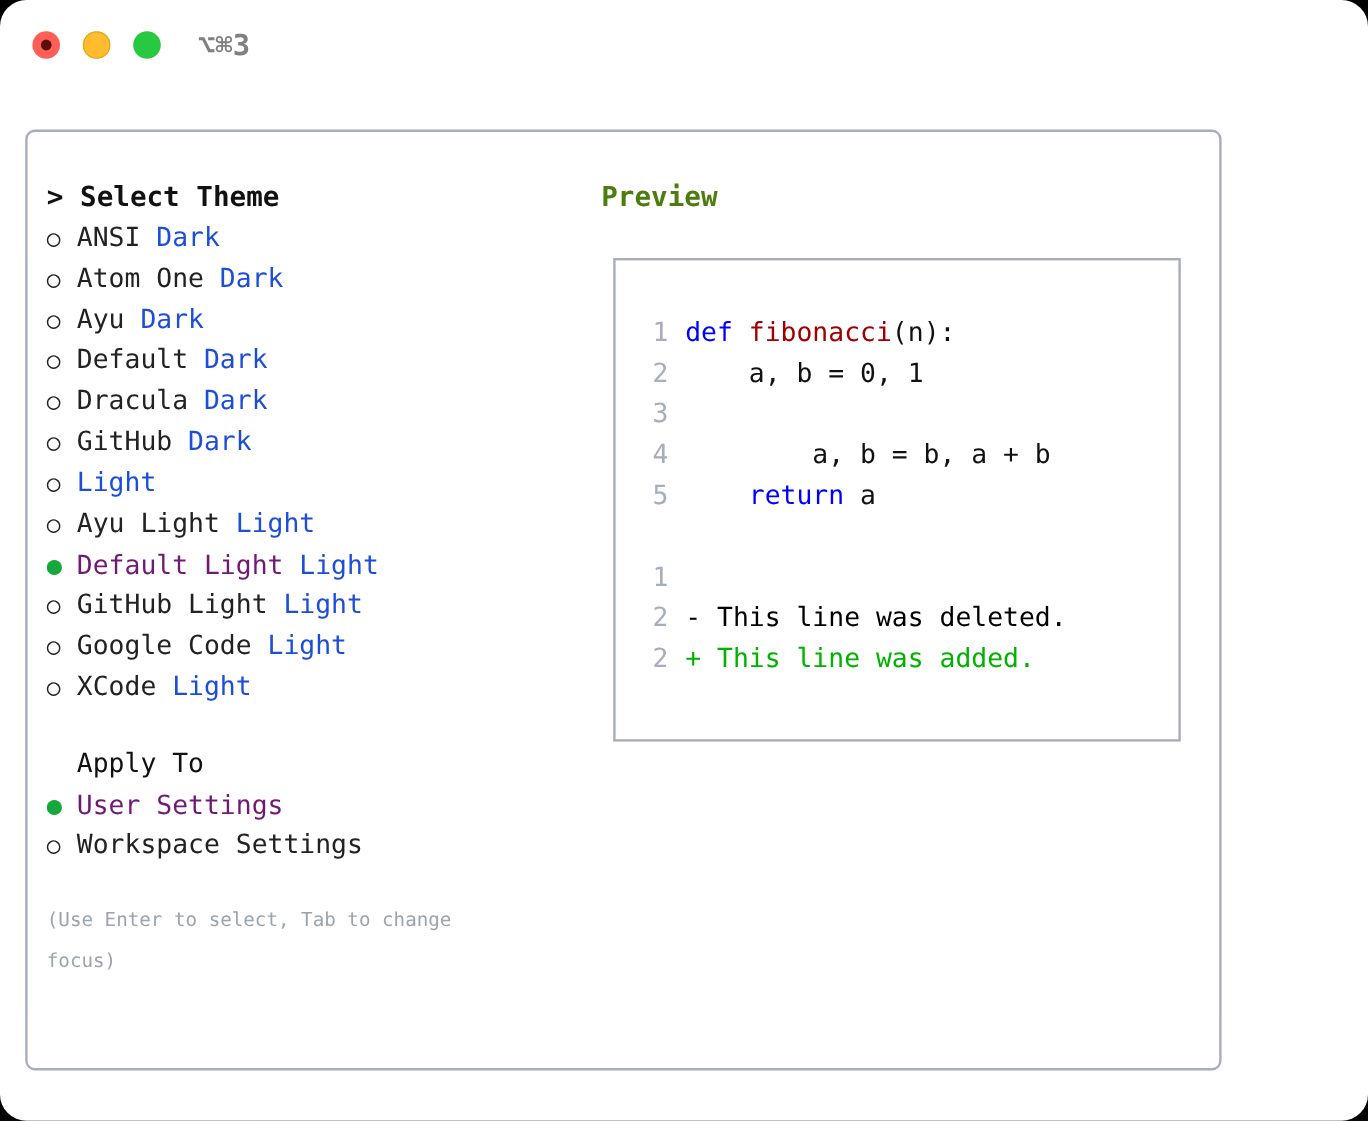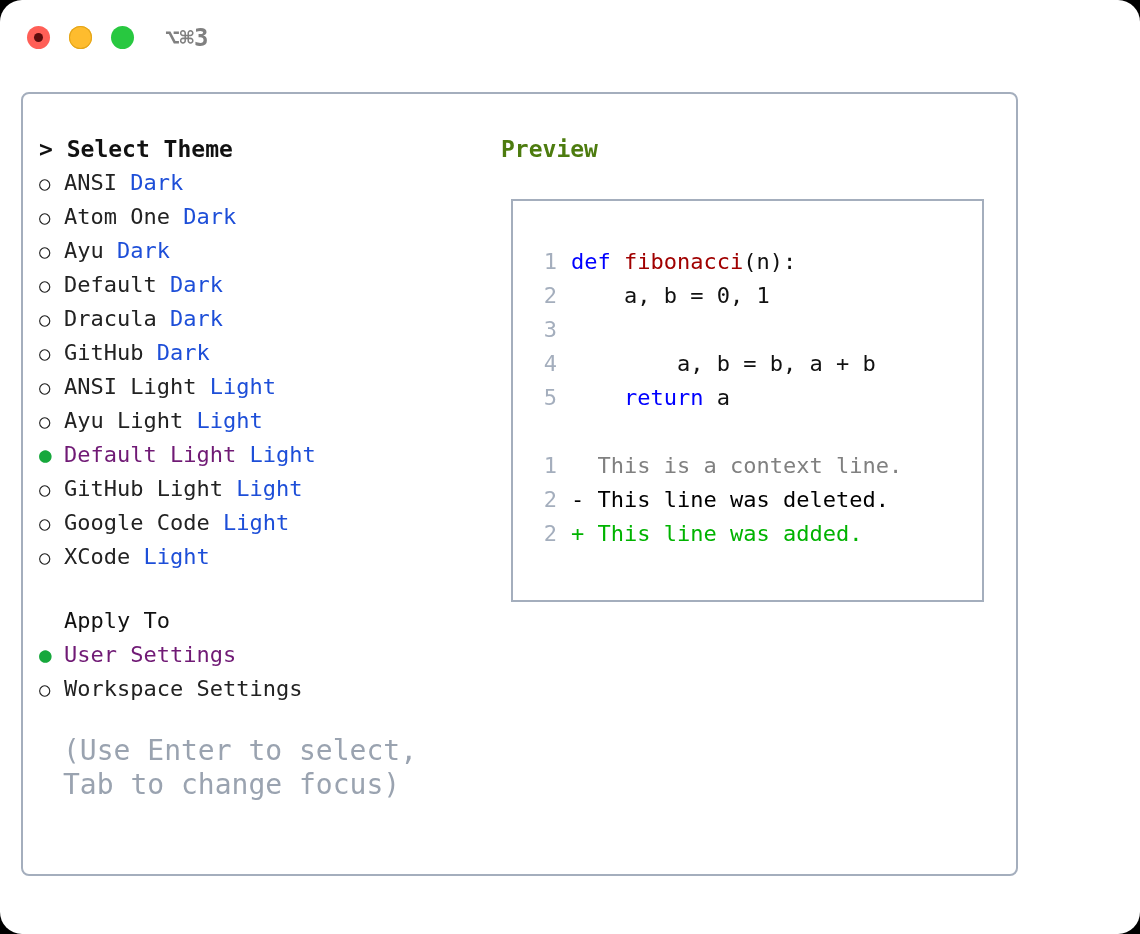--- a/index.html
+++ b/index.html
@@ -65,21 +65,21 @@
     font-weight: bold;
     color: #808080;
     letter-spacing: 0px;
     white-space: pre;
   }
 
   
   .panel {
     position: absolute;
     left: 21px;
-    top: 92px;
+    top: 108px;
     width: 993px;
     height: 780px;
     border: 2px solid #a4aebd;
     border-radius: 8px;
     background: #ffffff;
   }
 
   
   .left-col {
     position: absolute;
@@ -124,26 +124,25 @@
     font-size: 22px;
     white-space: pre;
   }
   .group-head .marker { color: transparent; }
   .group-head .opt-label { color: #111111; }
 
   .spacer-lg { height: 30px; }
   .spacer-md { height: 28px; }
 
   .hint {
-    font-size: 28px;
+    font-size: 16px;
     color: #9aa3b0;
     line-height: 34px;
     width: 400px;
     white-space: normal;
-    margin-left: 24px;
   }
 
   
   .right-col {
     position: absolute;
     left: 478px;
     top: 38px;
     width: 490px;
   }
   .preview-title {
@@ -213,21 +212,21 @@
     <div class="left-col">
       <div class="section-title">&gt; Select Theme</div>
 
       <div id="theme-list">
           <div class="opt-row"><span class="marker">○</span><span class="opt-label">ANSI </span><span class="opt-suffix">Dark</span></div>
           <div class="opt-row"><span class="marker">○</span><span class="opt-label">Atom One </span><span class="opt-suffix">Dark</span></div>
           <div class="opt-row"><span class="marker">○</span><span class="opt-label">Ayu </span><span class="opt-suffix">Dark</span></div>
           <div class="opt-row"><span class="marker">○</span><span class="opt-label">Default </span><span class="opt-suffix">Dark</span></div>
           <div class="opt-row"><span class="marker">○</span><span class="opt-label">Dracula </span><span class="opt-suffix">Dark</span></div>
           <div class="opt-row"><span class="marker">○</span><span class="opt-label">GitHub </span><span class="opt-suffix">Dark</span></div>
-          <div class="opt-row"><span class="marker">○</span><span class="opt-label">ANSI Light </span><span class="opt-suffix">Light</span></div>
+          <div class="opt-row"><span class="marker">○</span><span class="opt-suffix">Light</span></div>
           <div class="opt-row"><span class="marker">○</span><span class="opt-label">Ayu Light </span><span class="opt-suffix">Light</span></div>
           <div class="opt-row selected"><span class="marker sel">●</span><span class="opt-label">Default Light </span><span class="opt-suffix">Light</span></div>
           <div class="opt-row"><span class="marker">○</span><span class="opt-label">GitHub Light </span><span class="opt-suffix">Light</span></div>
           <div class="opt-row"><span class="marker">○</span><span class="opt-label">Google Code </span><span class="opt-suffix">Light</span></div>
           <div class="opt-row"><span class="marker">○</span><span class="opt-label">XCode </span><span class="opt-suffix">Light</span></div>
         </div>
 
       <div class="spacer-lg"></div>
 
       <div class="group-head">
@@ -252,21 +251,21 @@
         <div class="code-area">
           <div id="code-lines">
               <div class="code-line"><span class="lineno">1</span><span class="code-text"><span class="tok-kw">def </span><span class="tok-fn">fibonacci</span><span class="tok-plain">(n):</span></span></div>
               <div class="code-line"><span class="lineno">2</span><span class="code-text"><span class="tok-plain">    a, b = 0, 1</span></span></div>
               <div class="code-line"><span class="lineno">3</span></div>
               <div class="code-line"><span class="lineno">4</span><span class="code-text"><span class="tok-plain">        a, b = b, a + b</span></span></div>
               <div class="code-line"><span class="lineno">5</span><span class="code-text"><span class="tok-plain">    </span><span class="tok-kw">return</span><span class="tok-plain"> a</span></span></div>
             </div>
           <div class="diff-gap"></div>
           <div id="diff-lines">
-              <div class="code-line"><span class="lineno">1</span><span class="diff-ctx">  This is a context line.</span></div>
+              <div class="code-line"><span class="lineno">1</span></div>
               <div class="code-line"><span class="lineno">2</span><span class="diff-del">- This line was deleted.</span></div>
               <div class="code-line"><span class="lineno">2</span><span class="diff-add">+ This line was added.</span></div>
             </div>
         </div>
       </div>
     </div>
 
   </div>
 </div>
 

